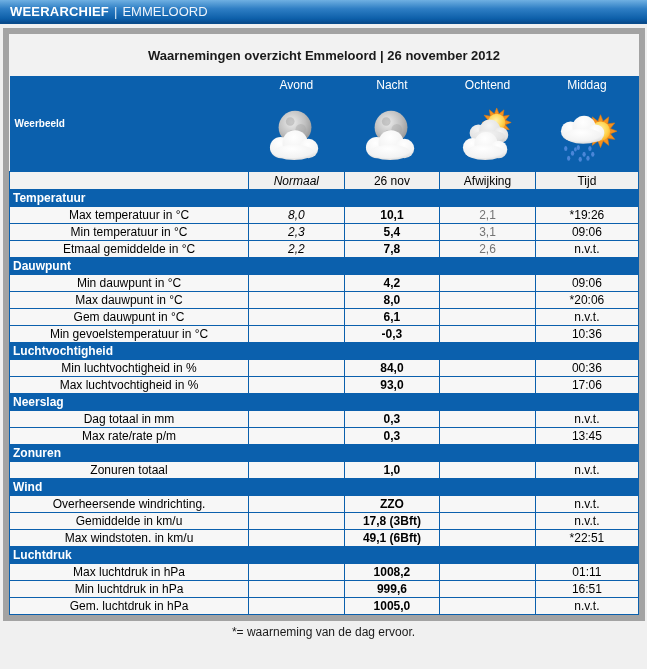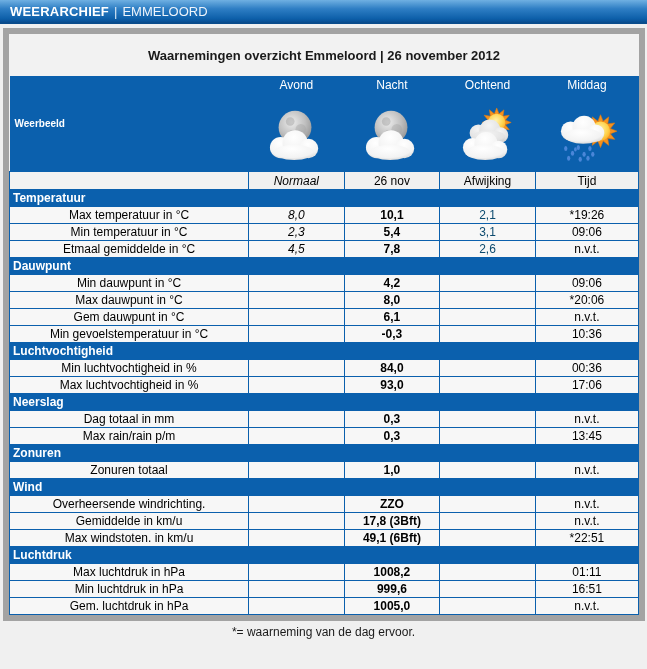--- a/index.html
+++ b/index.html
@@ -53,21 +53,21 @@
   td.colhead-label{background:#f2f2f2;}
   
   td.sec{
     background:#0b60ad;color:#fff;font-weight:bold;
     border:1px solid #0b60ad;height:13px;padding-left:3px;
   }
   
   td.rowlabel{text-align:center;margin-left:34px;}
   td.norm{text-align:center;font-style:italic;}
   td.val{text-align:center;font-weight:bold;}
-  td.dev{text-align:center;color:#0c4a6e;}
+  td.dev{text-align:center;color:#737373;}
   td.tijd{text-align:center;}
 
   .footnote{
     text-align:center;font-size:12px;color:#1a1a1a;
     padding:4px 0 2px 0;
   }
 </style>
 </head>
 <body>
 
@@ -243,21 +243,21 @@
         </tr>
         <tr>
           <td class="rowlabel">Min temperatuur in °C</td>
           <td class="norm">2,3</td>
           <td class="val">5,4</td>
           <td class="dev">3,1</td>
           <td class="tijd">09:06</td>
         </tr>
         <tr>
           <td class="rowlabel">Etmaal gemiddelde in °C</td>
-          <td class="norm">4,5</td>
+          <td class="norm">2,2</td>
           <td class="val">7,8</td>
           <td class="dev">2,6</td>
           <td class="tijd">n.v.t.</td>
         </tr>
         <tr>
           <td colspan="5" class="sec">Dauwpunt</td>
         </tr>
         <tr>
           <td class="rowlabel">Min dauwpunt in °C</td>
           <td class="norm"></td>
@@ -307,21 +307,21 @@
           <td colspan="5" class="sec">Neerslag</td>
         </tr>
         <tr>
           <td class="rowlabel">Dag totaal in mm</td>
           <td class="norm"></td>
           <td class="val">0,3</td>
           <td class="dev"></td>
           <td class="tijd">n.v.t.</td>
         </tr>
         <tr>
-          <td class="rowlabel">Max rain/rain p/m</td>
+          <td class="rowlabel">Max rate/rate p/m</td>
           <td class="norm"></td>
           <td class="val">0,3</td>
           <td class="dev"></td>
           <td class="tijd">13:45</td>
         </tr>
         <tr>
           <td colspan="5" class="sec">Zonuren</td>
         </tr>
         <tr>
           <td class="rowlabel">Zonuren totaal</td>

